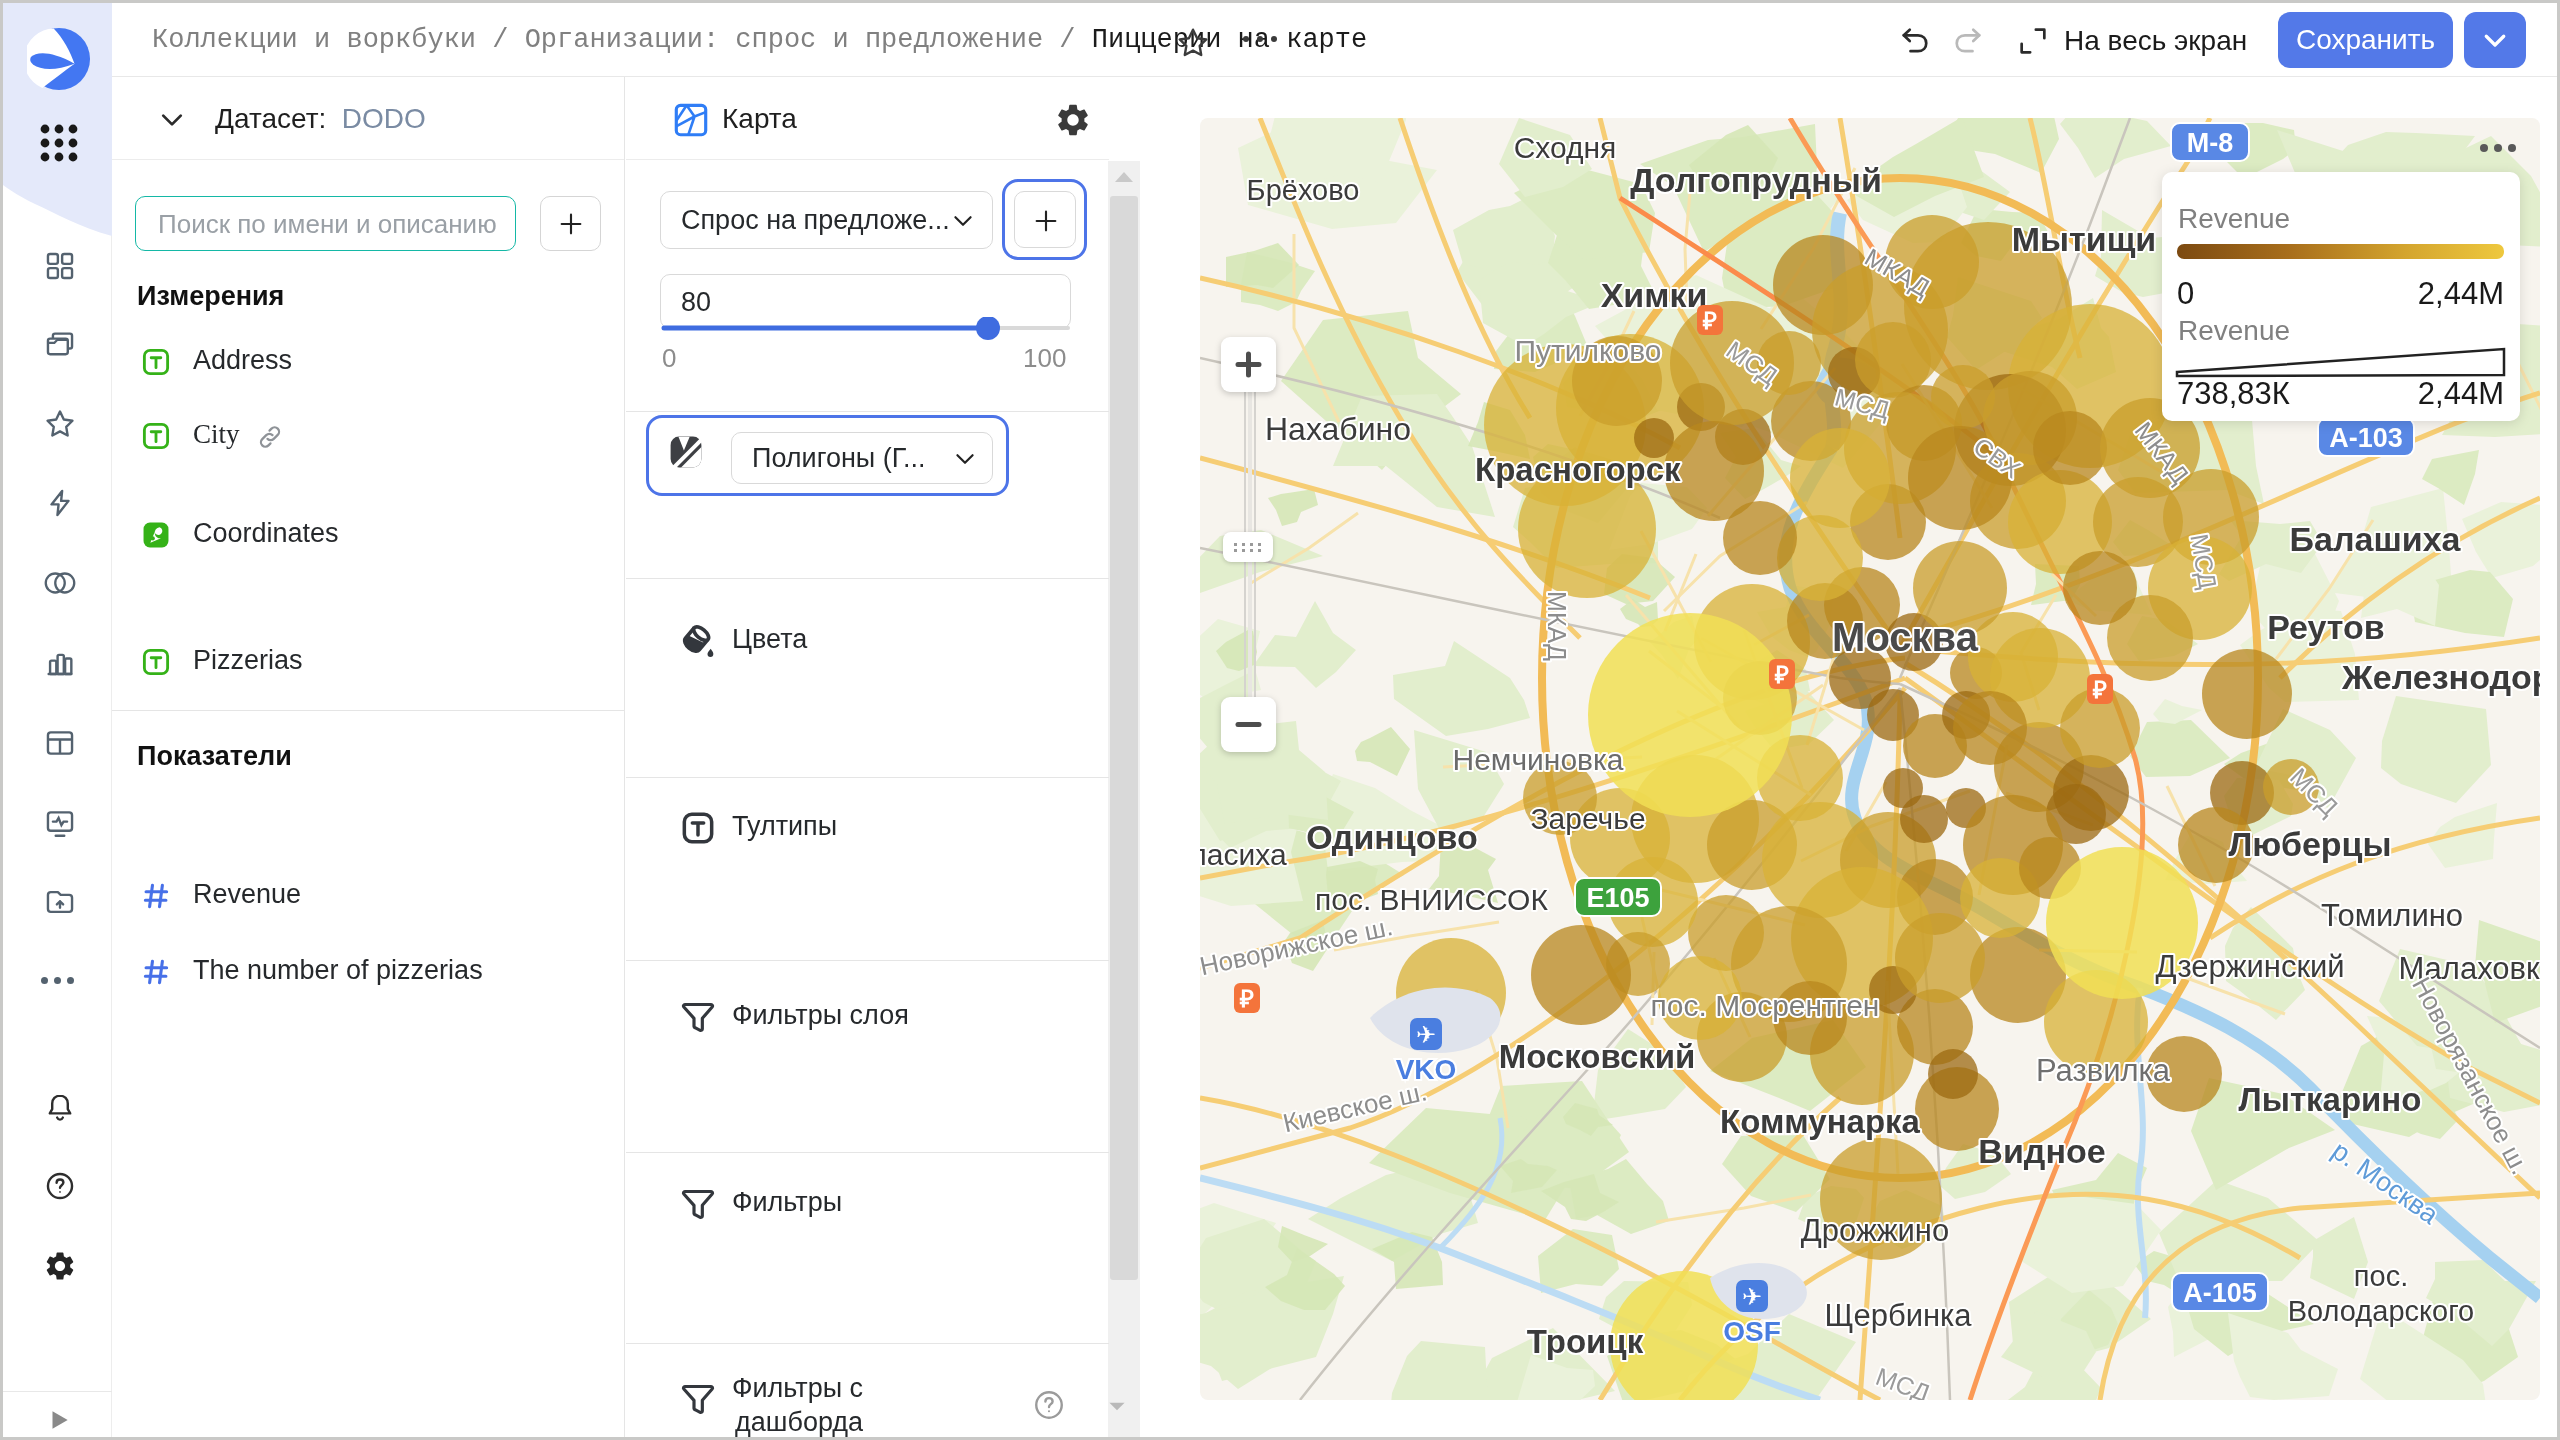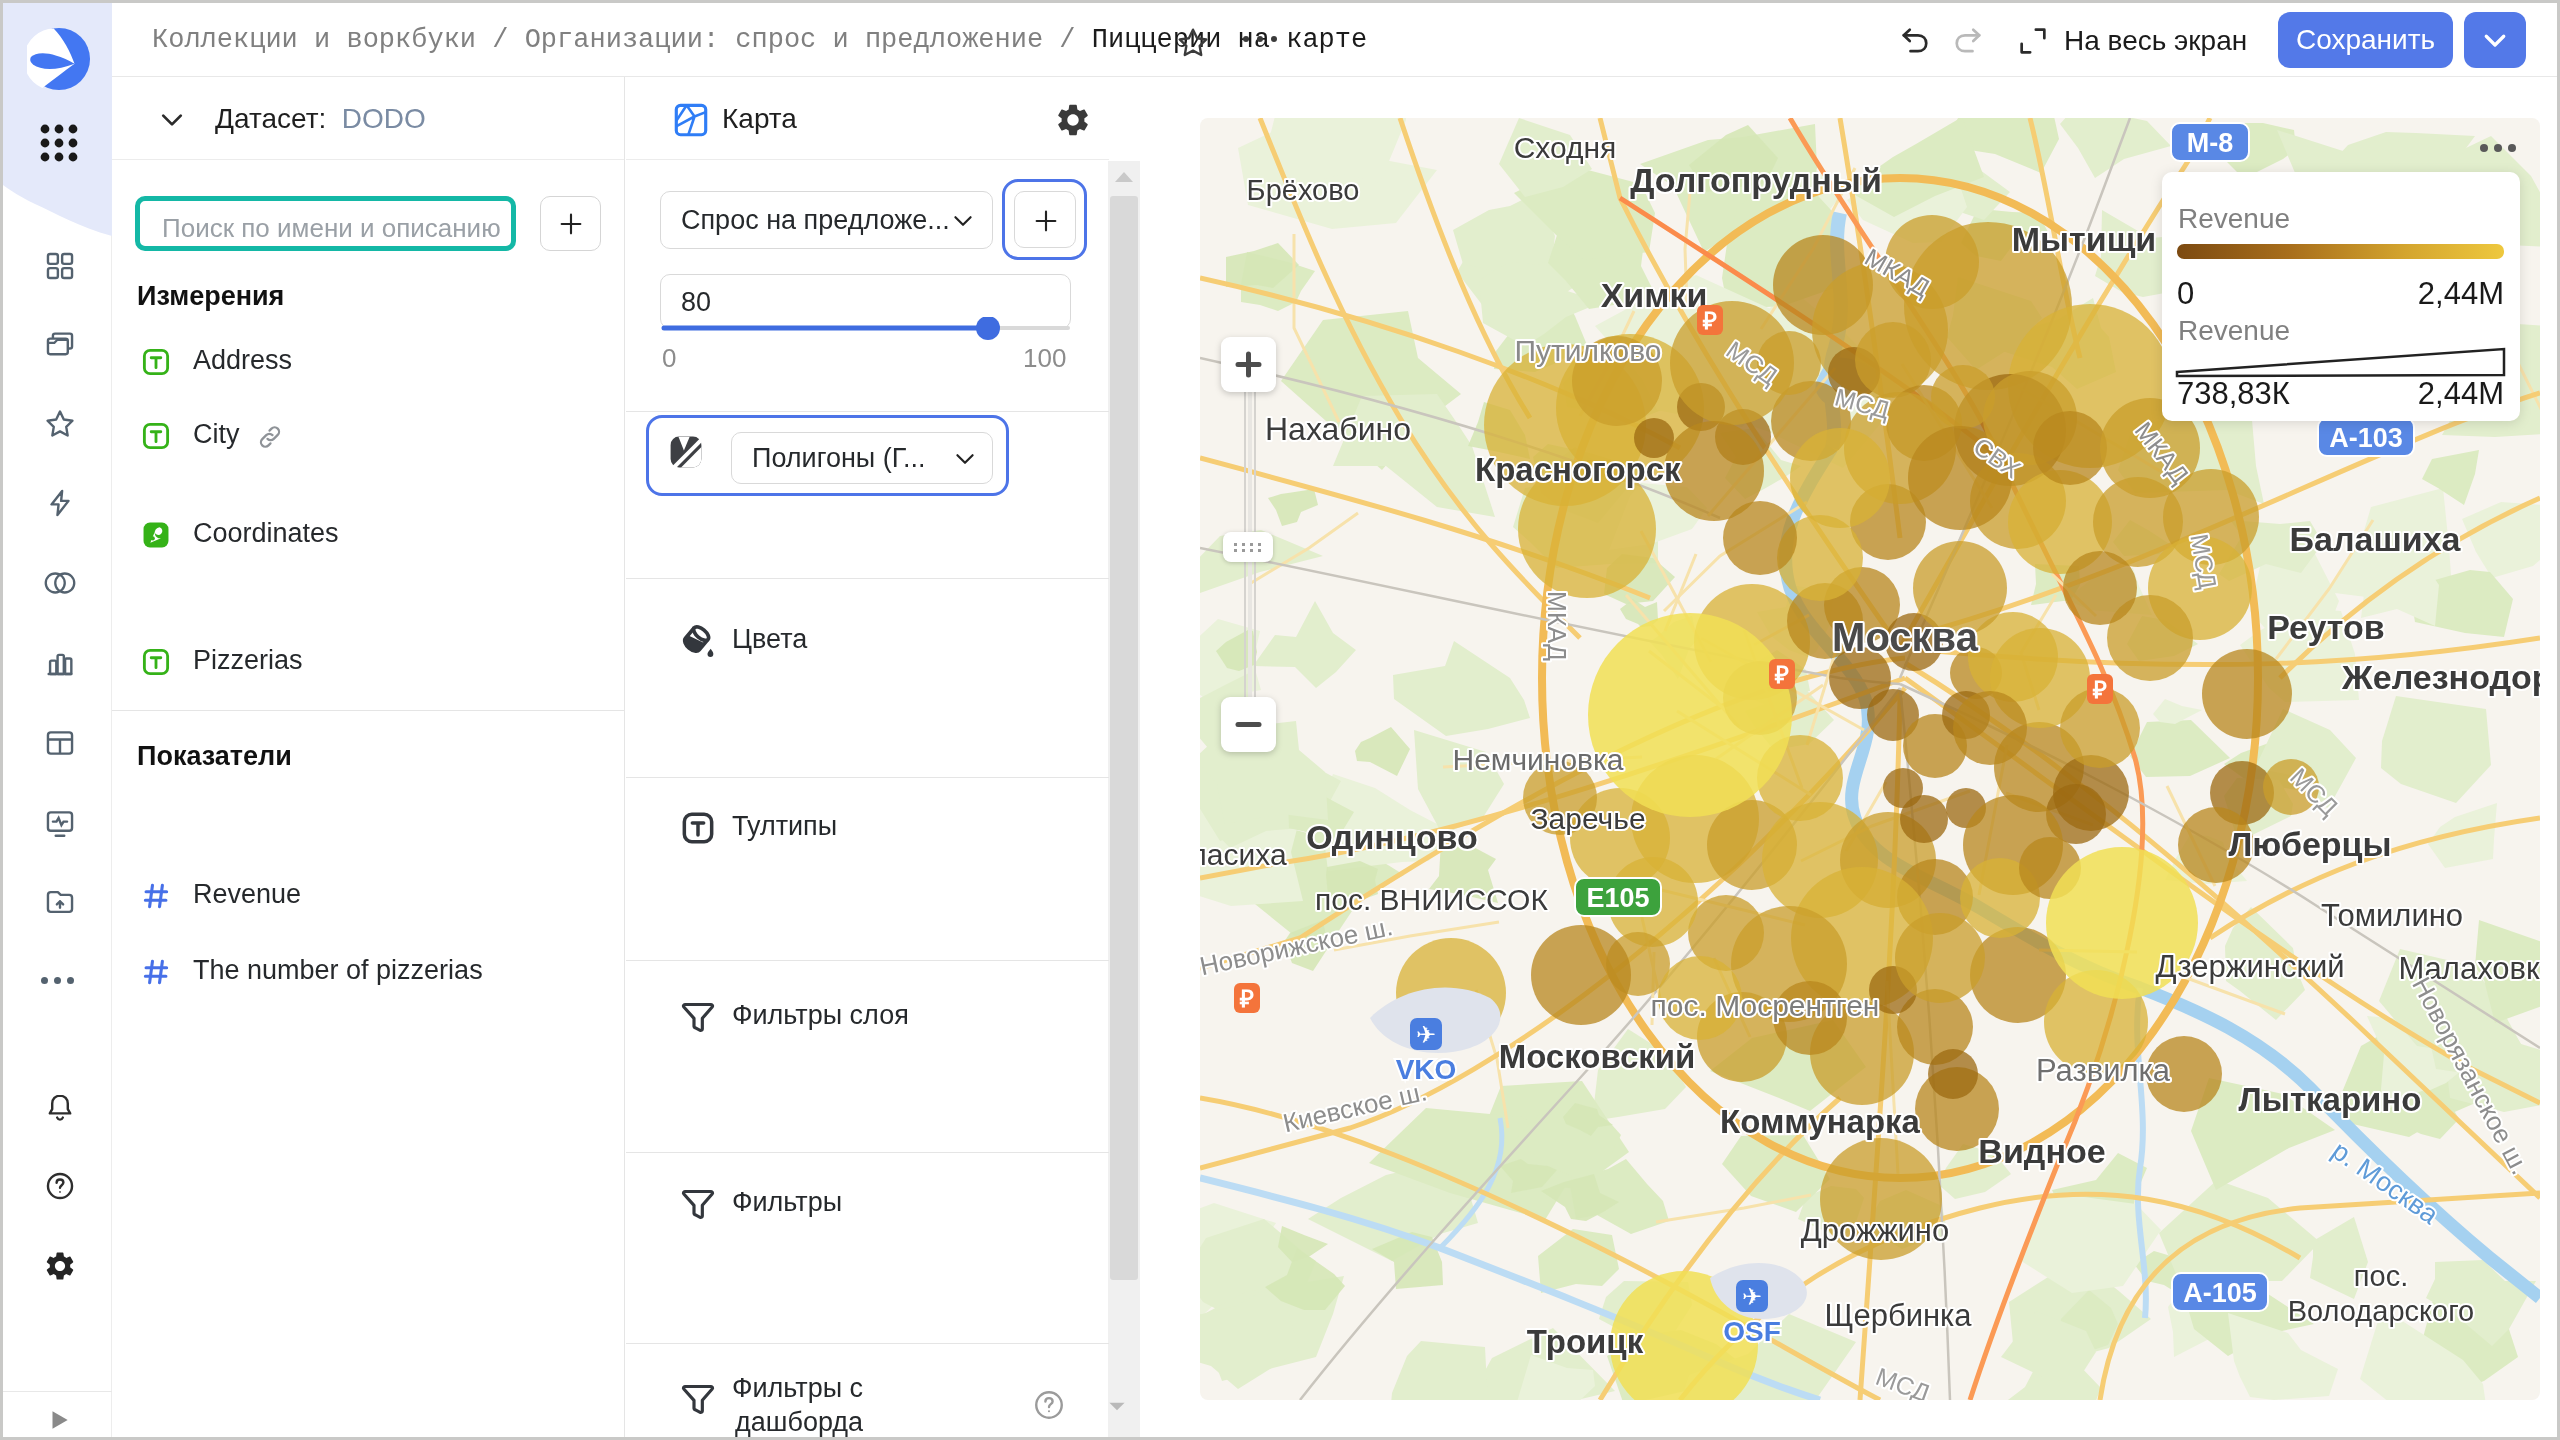--- a/index.html
+++ b/index.html
@@ -14,21 +14,21 @@
 .btn-chev { width:62px; height:56px; background:#5379e8; border-radius:12px; margin-left:10px; display:flex; align-items:center; justify-content:center; }
 .fullscreen-label { font-size:28px; color:#1b1b1b; margin:0 50px 0 14px; }
 
 .rail { position:absolute; left:3px; top:3px; width:109px; height:1434px; background:#fff; border-right:1px solid #ededed; }
 .rail-top { position:absolute; left:0; top:0; width:109px; height:260px; }
 
 .lpanel { position:absolute; left:112px; top:77px; width:513px; height:1360px; background:#fff; border-right:1px solid #e5e5e5; }
 .lp-head { position:absolute; left:0; top:0; width:100%; height:83px; border-bottom:1px solid #ececec; }
 .lp-head .txt { position:absolute; left:103px; top:26px; font-size:28px; color:#1f1f1f; }
 .lp-head .dodo { color:#7a8ba3; }
-.search { position:absolute; left:23px; top:119px; width:381px; height:55px; border:5px solid #14b8a6; border-radius:10px; }
+.search { position:absolute; left:23px; top:119px; width:381px; height:55px; border:1px solid #14b8a6; border-radius:10px; }
 .search span { position:absolute; left:22px; top:12px; font-size:26px; color:#9aa0a6; }
 .addbtn { position:absolute; left:428px; top:119px; width:61px; height:55px; border:1px solid #d5d5d5; border-radius:10px; }
 .sect { position:absolute; left:25px; font-size:27px; font-weight:bold; color:#111; }
 .frow { position:absolute; left:0; width:100%; height:40px; }
 .frow .ic { position:absolute; left:27px; top:3px; }
 .frow .nm { position:absolute; left:81px; top:3px; font-size:27px; color:#26292c; }
 .ldiv { position:absolute; left:0; width:100%; height:1px; background:#e5e5e5; }
 
 .mpanel { position:absolute; left:626px; top:77px; width:514px; height:1360px; background:#fff; }
 .mp-head { position:absolute; left:0; top:0; width:483px; height:83px; border-bottom:1px solid #ececec; }
@@ -180,21 +180,21 @@
       </svg>
     </div>
   <div class="sect" style="top:204px;">Измерения</div>
   <div class="frow" style="top:265px;">
     <svg class="ic" width="34" height="34" viewBox="0 0 24 24">
         <rect x="3.8" y="3.8" width="16.4" height="16.4" rx="4" fill="none" stroke="#35b218" stroke-width="2"></rect>
         <path d="M8.6 9 H15.4 M12 9 V16" stroke="#35b218" stroke-width="2" stroke-linecap="round" fill="none"></path>
       </svg>
     <div class="nm">Address</div>
   </div>
-  <div class="frow" style="top:339px;">
+  <div class="frow" style="top:339px;font-family:Liberation Serif, serif;">
     <svg class="ic" width="34" height="34" viewBox="0 0 24 24">
         <rect x="3.8" y="3.8" width="16.4" height="16.4" rx="4" fill="none" stroke="#35b218" stroke-width="2"></rect>
         <path d="M8.6 9 H15.4 M12 9 V16" stroke="#35b218" stroke-width="2" stroke-linecap="round" fill="none"></path>
       </svg>
     <div class="nm">City</div>
     <svg style="position:absolute;left:143px;top:6px;" width="30" height="30" viewBox="0 0 24 24" fill="none" stroke="#8f9398" stroke-width="1.8" stroke-linecap="round">
         <path d="M10 13.5 A3.5 3.5 0 0 0 15 13.5 L18.2 10.3 A3.5 3.5 0 0 0 13.2 5.3 L11.6 6.9"></path>
         <path d="M14 10.5 A3.5 3.5 0 0 0 9 10.5 L5.8 13.7 A3.5 3.5 0 0 0 10.8 18.7 L12.4 17.1"></path>
       </svg>
   </div>

